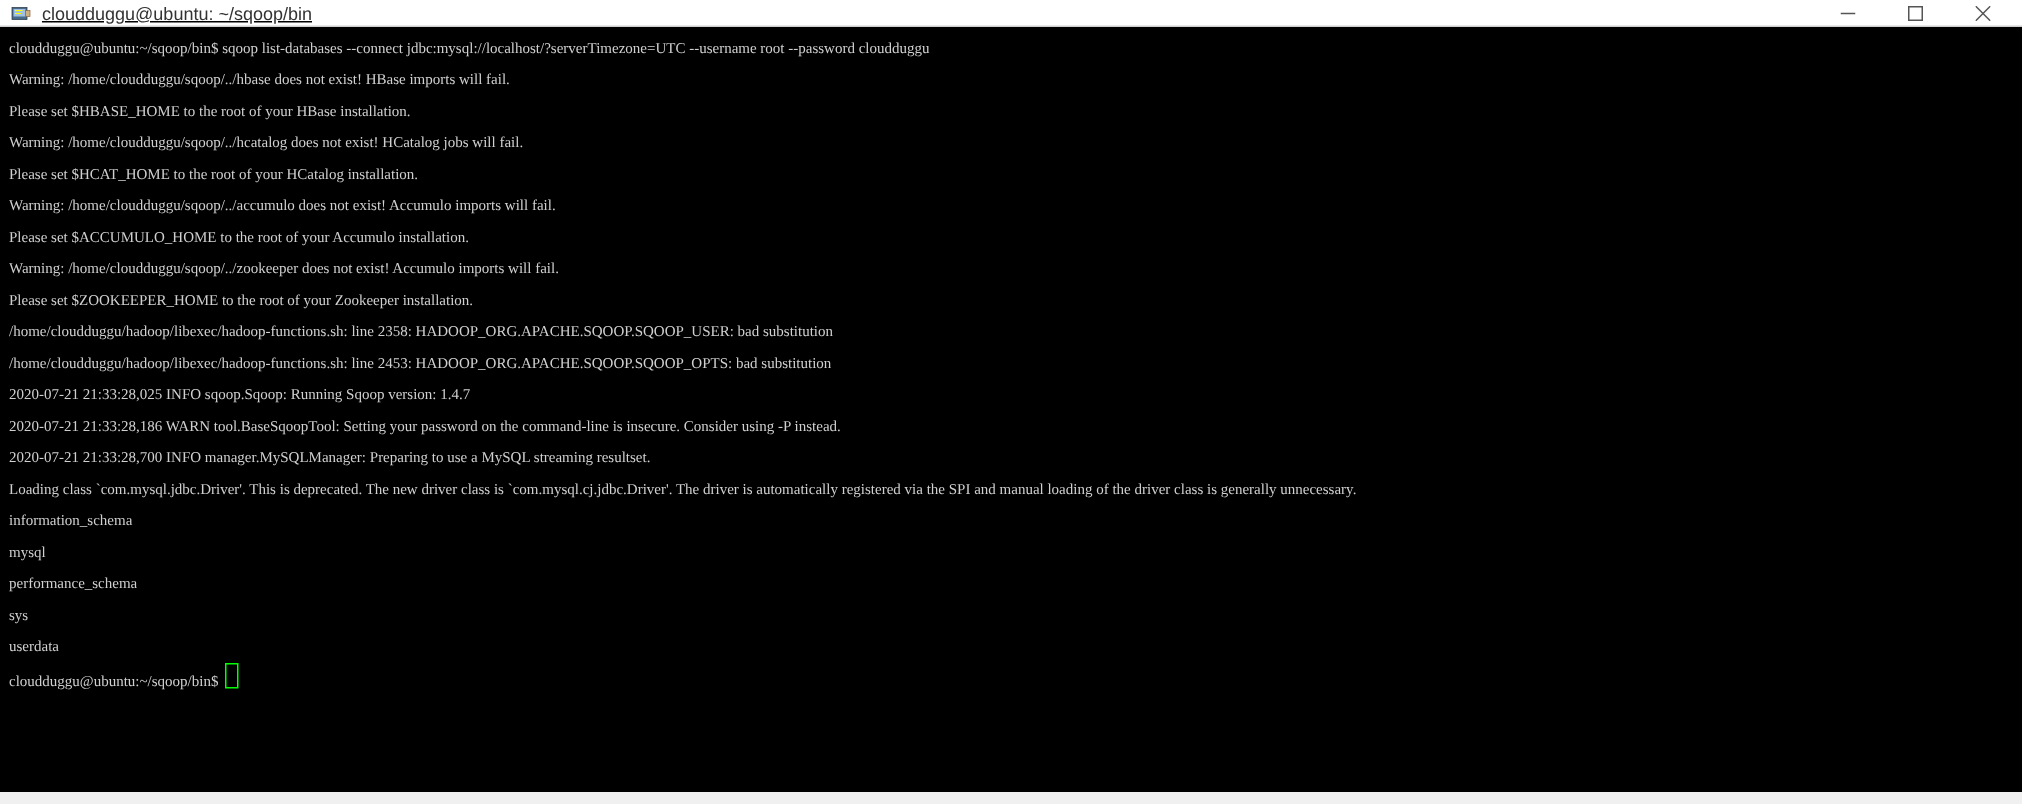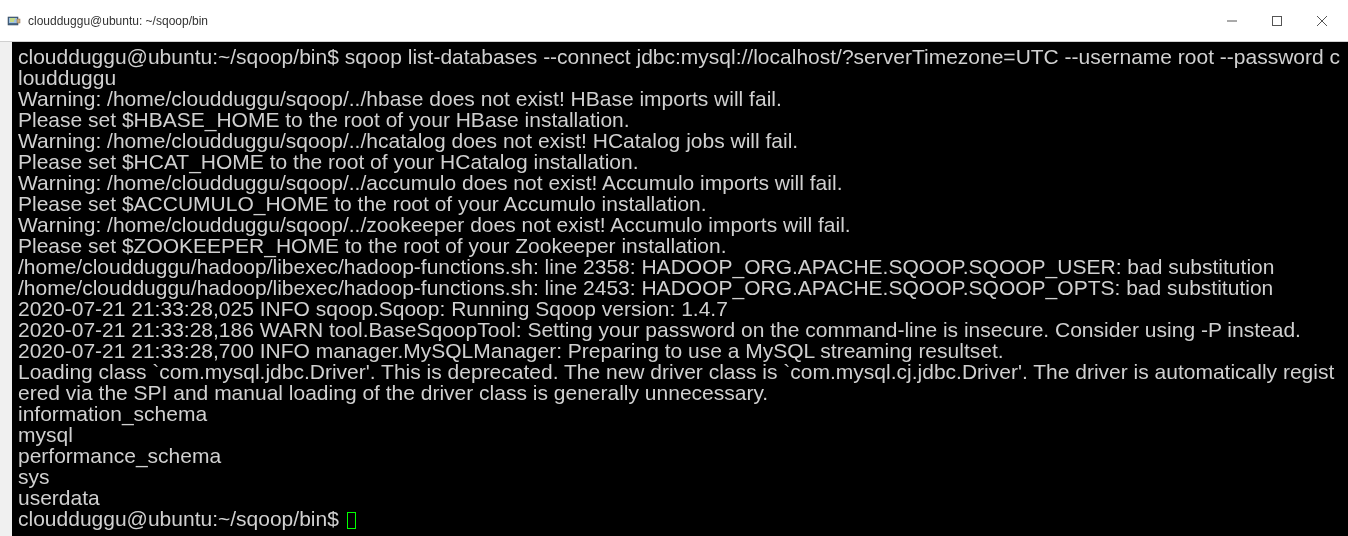--- a/index.html
+++ b/index.html
@@ -8,27 +8,28 @@
       box-sizing: border-box;
     }
     body {
       font-family: "Segoe UI", Tahoma, sans-serif;
       background: #f0f0f0;
       width: 1348px;
       height: 536px;
       overflow: hidden;
     }
     .title-bar {
-      height: 42px;
+      height: 18px;
       background: #ffffff;
       display: flex;
       align-items: center;
       justify-content: space-between;
       padding: 0 4px 0 6px;
       border-bottom: 1px solid #d0d0d0;
+      text-decoration: underline;
     }
     .title-left {
       display: flex;
       align-items: center;
       gap: 6px;
     }
     .putty-icon {
       width: 16px;
       height: 16px;
       display: flex;
@@ -53,28 +54,27 @@
       color: #555;
     }
     .win-btn svg {
       width: 10px;
       height: 10px;
     }
     .terminal {
       background: #000000;
       height: calc(536px - 26px);
       padding: 4px 6px;
-      font-family: Liberation Sans, sans-serif;
-      font-size: 21px;
+      font-family: Liberation Serif, serif;
+      font-size: 10px;
       line-height: 21px;
       color: #d0d0d0;
       white-space: pre-wrap;
       word-break: break-all;
       overflow: hidden;
-      margin-left: 12px;
     }
     .term-line {
       display: block;
     }
     .cursor {
       display: inline-block;
       width: 9px;
       height: 17px;
       border: 1px solid #00ff00;
       vertical-align: text-bottom;

